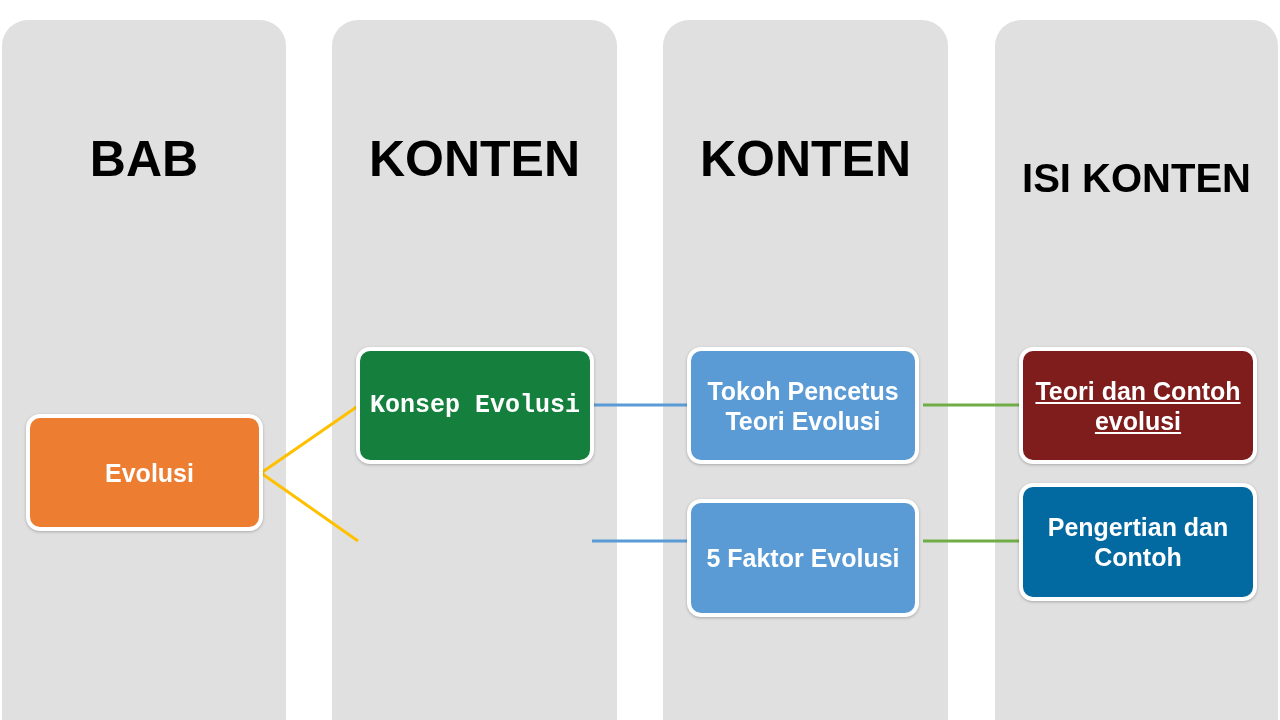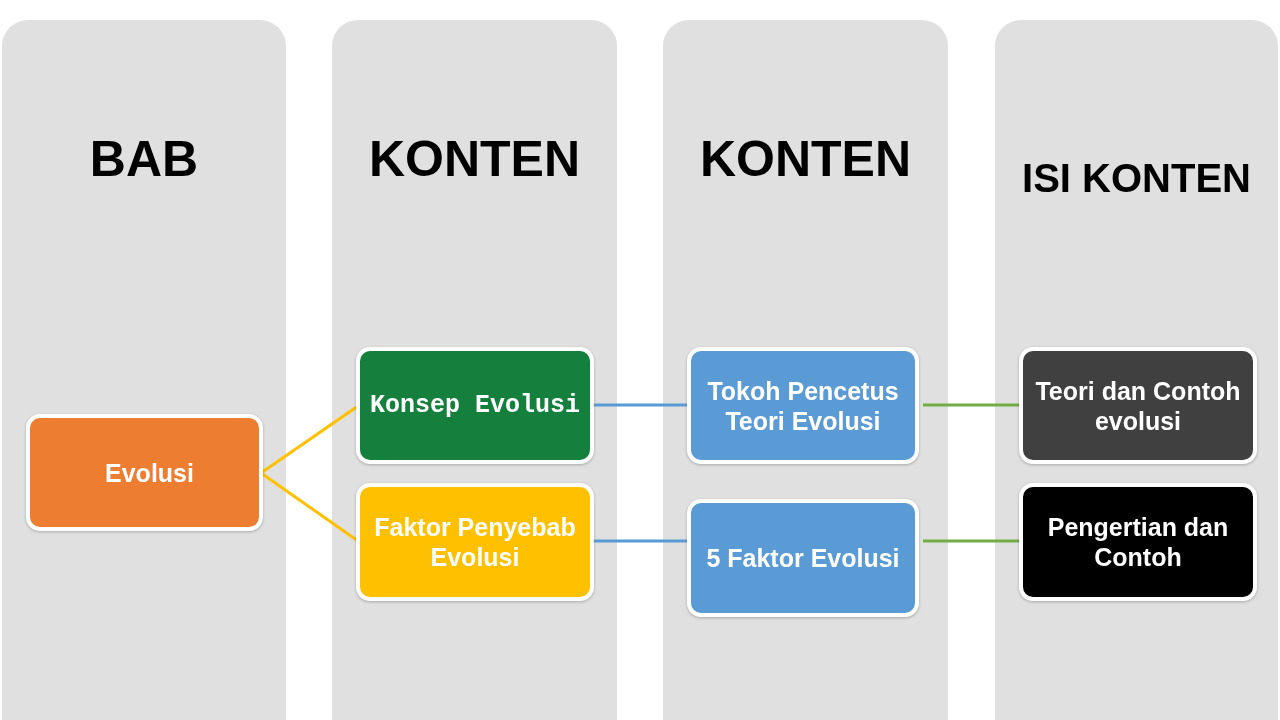--- a/index.html
+++ b/index.html
@@ -97,31 +97,28 @@
     <line x1="923" y1="541" x2="1022" y2="541" stroke-width="3" stroke="#70AD47"></line>
   </svg>
 
   <div class="node node-evolusi" style="background-color: rgb(237, 125, 49); padding-left: 16px;">
     <span>Evolusi</span>
   </div>
 
   <div class="node colm row-top" style="background-color: #15803d; font-family: Liberation Mono, monospace;">
     <span>Konsep Evolusi</span>
   </div>
-  <div class="node colm row-bottom" style="background-color: rgb(255, 192, 0);">
-    <span>Faktor Penyebab Evolusi</span>
-  </div>
 
   <div class="node colk row-top" style="background-color: rgb(91, 155, 213);">
     <span>Tokoh Pencetus Teori Evolusi</span>
   </div>
   <div class="node colk row-bottom" style="background-color: rgb(91, 155, 213); margin-top: 16px;">
     <span>5 Faktor Evolusi</span>
   </div>
 
-  <div class="node coli row-top" style="background-color: #404040;">
+  <div class="node coli row-top" style="background-color: #7f1d1d; text-decoration: underline;">
     <span>Teori dan Contoh evolusi</span>
   </div>
-  <div class="node coli row-bottom" style="background-color: #000000;">
+  <div class="node coli row-bottom" style="background-color: #0369a1;">
     <span>Pengertian dan Contoh</span>
   </div>
 
 </div>
 
 </body></html>

